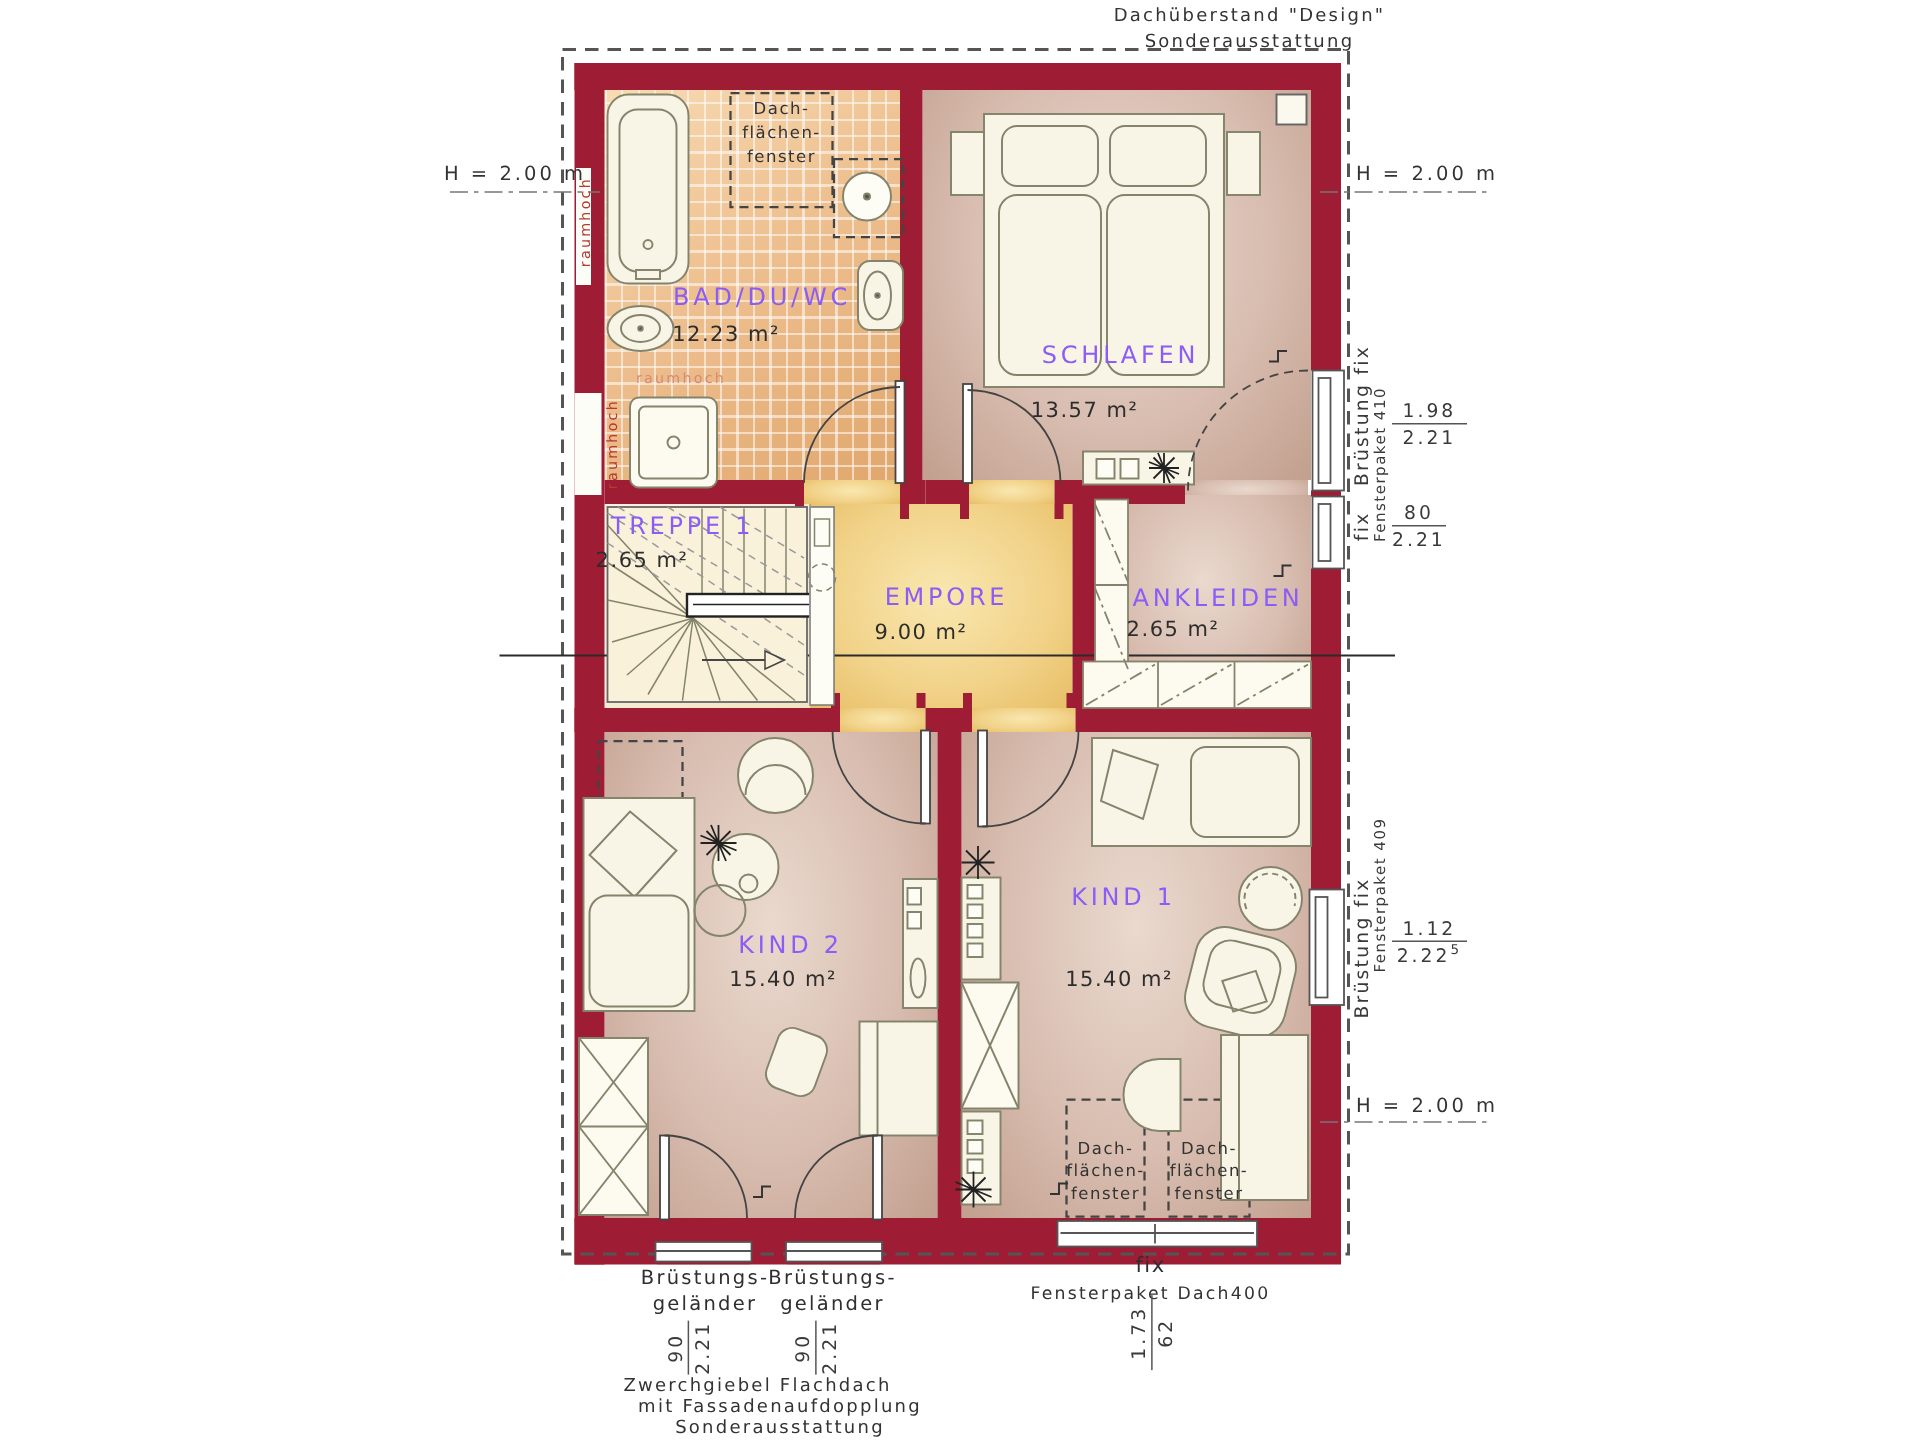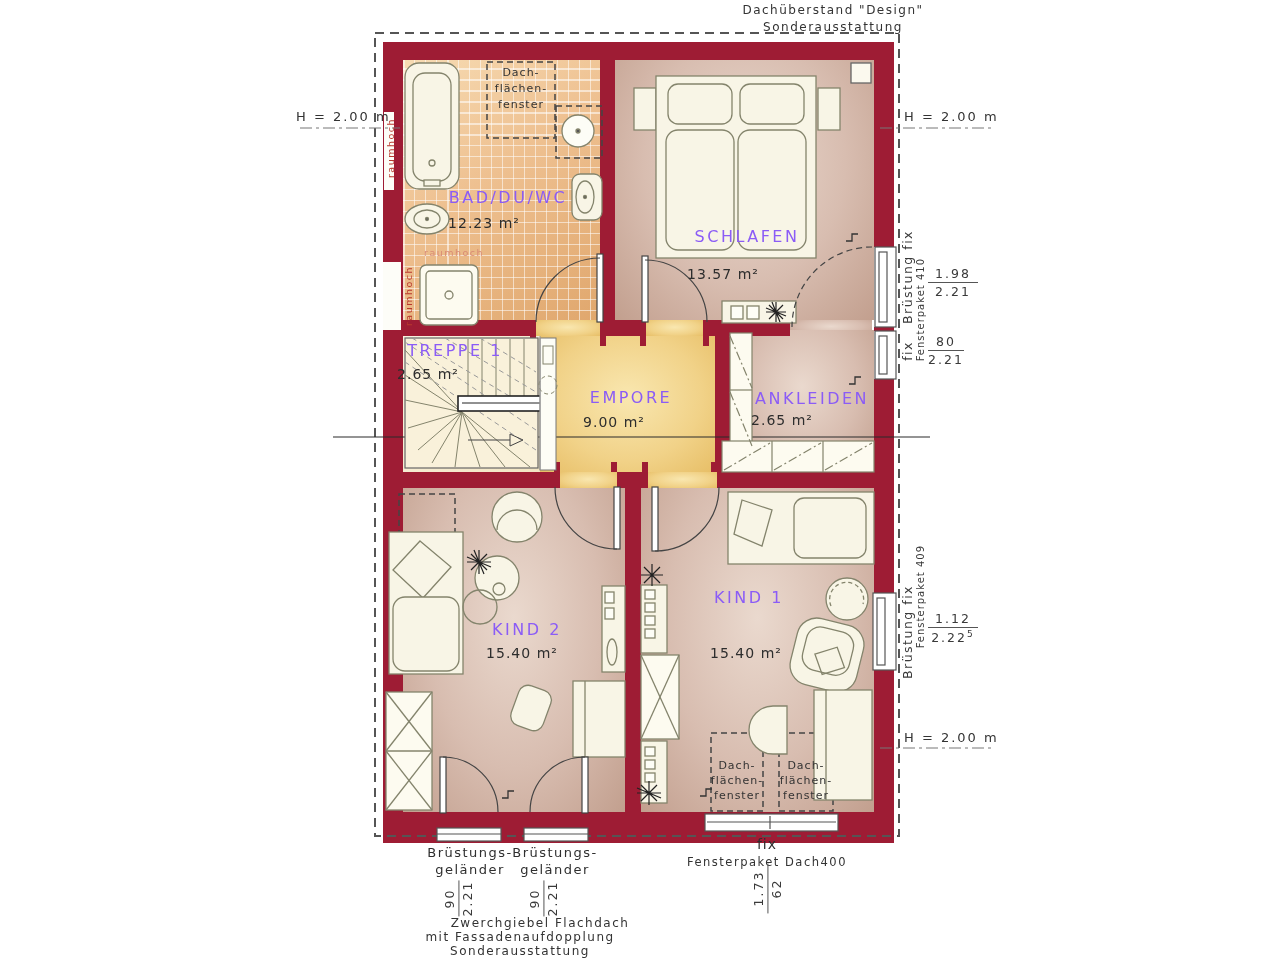--- a/index.html
+++ b/index.html
@@ -366,17 +366,17 @@
   <div class="lbl ctr" style="left:555px;top:862px;font-size:13px;letter-spacing:1.5px">geländer</div>
   <div class="frac rfrac" style="left:441px;top:882px">
     <div class="num">90</div>
     <div class="den">2.21</div>
   </div>
   <div class="frac rfrac" style="left:526px;top:882px">
     <div class="num">90</div>
     <div class="den">2.21</div>
   </div>
 
-  <div class="lbl ann ctr" style="left:540px;top:916px">Zwerchgiebel Flachdach</div>
+  <div class="lbl ann ctr" style="left:505px;top:916px">Zwerchgiebel Flachdach</div>
   <div class="lbl ann ctr" style="left:520px;top:930px">mit Fassadenaufdopplung</div>
   <div class="lbl ann ctr" style="left:520px;top:944px">Sonderausstattung</div>
 
 </div>
 
 </body></html>

